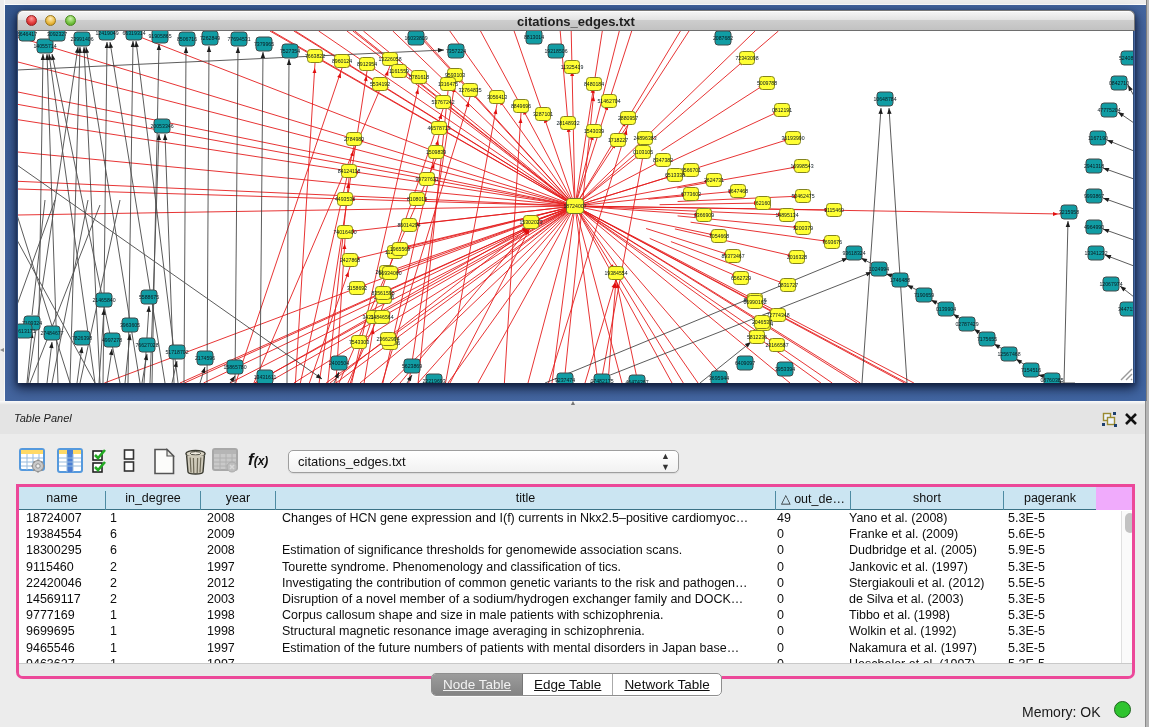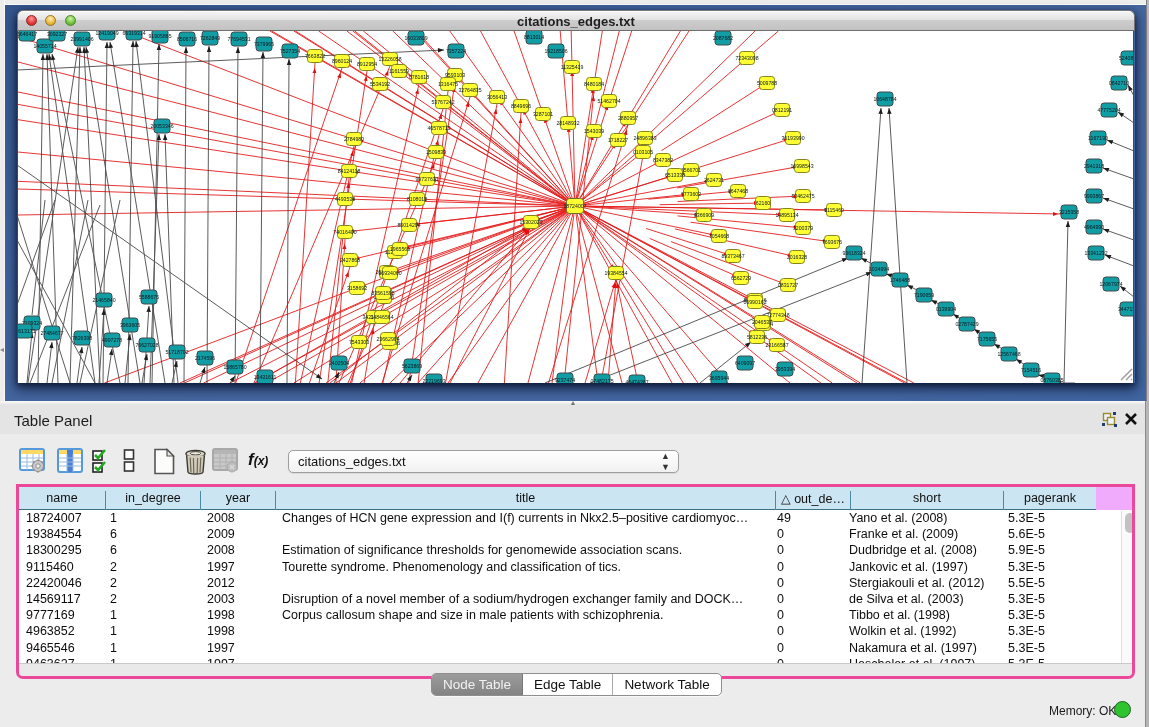--- a/index.html
+++ b/index.html
@@ -17,21 +17,21 @@
   border:1px solid #777; border-bottom:1px solid #6e6e6e; box-shadow:inset 0 1px 0 #fdfdfd; }
 #titlebar .title { position:absolute; left:0; right:0; top:3px; text-align:center; font-size:13px; font-weight:bold; color:#1f1f1f; }
 .tl { position:absolute; top:5px; width:11px; height:11px; border-radius:50%; }
 #tlr { left:9px; background:radial-gradient(circle at 50% 30%,#ff9a9a 0%,#e33e3e 55%,#b81f1f 100%); border:1px solid #9a2020; }
 #tly { left:28px; background:radial-gradient(circle at 50% 30%,#ffeebb 0%,#e9b73c 60%,#c08a1a 100%); border:1px solid #99771a; }
 #tlg { left:48px; background:radial-gradient(circle at 50% 30%,#ccf3aa 0%,#72c13f 60%,#4e9a22 100%); border:1px solid #4a8a1e; }
 #canvas { position:absolute; left:17px; top:31px; width:1117px; height:352px; background:#ffffff; overflow:hidden; border-left:1px solid #2e4a77; border-right:1px solid #2e4a77; }
 #panel { position:absolute; left:0; top:401px; width:1145px; height:326px; background:#ececec; }
 #divider { position:absolute; left:0; top:401px; width:1149px; height:4px; background:linear-gradient(#fbfbfb,#e3e3e3); }
 #phead { position:absolute; left:0; top:405px; width:1145px; height:29px; background:#e4e4e4; }
-#phead .t { position:absolute; left:14px; top:7px; font-size:15px; color:#1c1c1c; }
+#phead .t { position:absolute; left:14px; top:7px; font-size:11px; color:#1c1c1c;font-style:italic; }
 #ptools { position:absolute; left:0; top:434px; width:1145px; height:49px; background:#ececec;padding-left:39px; }
 .ticon { position:absolute; top:14px; }
 #combo { position:absolute; left:288px; top:450px; width:391px; height:23px; background:linear-gradient(#ffffff,#f1f1f1);
   border:1px solid #9e9e9e; border-radius:5px; font-size:13px; color:#111; line-height:21px; padding-left:9px;
   box-shadow:0 1px 1px rgba(0,0,0,0.08); }
 #combo .arr { position:absolute; right:8px; top:0px; font-size:9px; color:#333; line-height:11px; }
 #tablewrap { position:absolute; left:16px; top:484px; width:1119px; height:195px; background:#f0abfc;
   border:3px solid #ec4899; border-radius:0 0 7px 7px; overflow:hidden; }
 #thead { position:absolute; left:0; top:0; width:1077px; height:23px; background:#cbe5f2; border-bottom:1px solid #3a7286; }
 #thead span { position:absolute; top:4px; font-size:12.5px; color:#101010; text-align:center; border-left:1px solid #4d8ba3; height:23px; padding-top:0; }
@@ -43,23 +43,23 @@
 .c2 { left:188px; width:70px; }
 .c3 { left:263px; width:492px; }
 .c4 { left:758px; width:70px; }
 .c5 { left:830px; width:154px; }
 .c6 { left:989px; width:90px; }
 #tfoot { position:absolute; left:0; bottom:0; width:1117px; height:13px; background:#e9e9e9; border-top:1px solid #c9c9c9; }
 #vscroll { position:absolute; left:1102px; top:24px; width:16px; height:158px; background:#fafafa; border-left:1px solid #e0e0e0; }
 #vthumb { position:absolute; left:2.5px; top:2px; width:10px; height:20px; background:#c2c2c2; border-radius:5px; }
 #tabs { position:absolute; left:431px; top:673px; height:23px; display:flex; border:1px solid #8e8e8e; border-radius:5px; overflow:hidden; background:#fff;
   box-shadow:0 1px 0 rgba(255,255,255,0.7); }
-.tab { font-size:13.5px; padding:3px 11px 15px 11px; color:#111; border-right:1px solid #aaa; }
+.tab { font-size:13.5px; padding:3px 11px 15px 11px; color:#111; border-right:1px solid #aaa;text-decoration:underline; }
 .tab.sel { background:linear-gradient(#9c9c9c,#838383); color:#f2f2f2; border-right:1px solid #777; }
-#status { position:absolute; left:1049px; top:704px; font-size:12px; color:#1a1a1a; white-space:nowrap; }
+#status { position:absolute; left:1022px; top:704px; font-size:14px; color:#1a1a1a; white-space:nowrap; }
 #memdot { position:absolute; left:1114px; top:701px; width:17px; height:17px; border-radius:50%; background:#2fc42f; border:1.5px solid #1e641e; }
 .lgrip { position:absolute; left:0px; top:345px; width:7px; height:10px; color:#8a8a8a; font-size:8px; }
 </style></head>
 <body>
 <div id="app">
 <div id="desktop"></div>
 <div id="topstrip"></div>
 <div id="leftstrip"></div>
 <div id="rightstrip"></div>
 <div id="netwin">
@@ -1132,36 +1132,37 @@
           <span class="c4">0</span>
           <span class="c5">Franke et al. (2009)</span>
           <span class="c6">5.6E-5</span>
         </div>
 <div class="trow" style="top:32.4px">
 <span class="c0">18300295</span>
           <span class="c1">6</span>
           <span class="c2">2008</span>
           <span class="c3">Estimation of significance thresholds for genomewide association scans.</span>
           <span class="c4">0</span>
-          <span class="c5">Dudbridge et al. (2008)</span>
+          <span class="c5">Dudbridge et al. (2005)</span>
           <span class="c6">5.9E-5</span>
         </div>
 <div class="trow" style="top:48.6px">
 <span class="c0">9115460</span>
           <span class="c1">2</span>
           <span class="c2">1997</span>
           <span class="c3">Tourette syndrome. Phenomenology and classification of tics.</span>
           <span class="c4">0</span>
           <span class="c5">Jankovic et al. (1997)</span>
           <span class="c6">5.3E-5</span>
         </div>
 <div class="trow" style="top:64.8px">
 <span class="c0">22420046</span>
           <span class="c1">2</span>
           <span class="c2">2012</span>
+          <span class="c3">Investigating the contribution of common genetic variants to the risk and pathogen…</span>
           <span class="c4">0</span>
           <span class="c5">Stergiakouli et al. (2012)</span>
           <span class="c6">5.5E-5</span>
         </div>
 <div class="trow" style="top:81.0px">
 <span class="c0">14569117</span>
           <span class="c1">2</span>
           <span class="c2">2003</span>
           <span class="c3">Disruption of a novel member of a sodium/hydrogen exchanger family and DOCK…</span>
           <span class="c4">0</span>
@@ -1171,31 +1172,33 @@
 <div class="trow" style="top:97.2px">
 <span class="c0">9777169</span>
           <span class="c1">1</span>
           <span class="c2">1998</span>
           <span class="c3">Corpus callosum shape and size in male patients with schizophrenia.</span>
           <span class="c4">0</span>
           <span class="c5">Tibbo et al. (1998)</span>
           <span class="c6">5.3E-5</span>
         </div>
 <div class="trow" style="top:113.4px">
-<span class="c0">4963852</span>
+<span class="c0">9699695</span>
           <span class="c1">1</span>
           <span class="c2">1998</span>
+          <span class="c3">Structural magnetic resonance image averaging in schizophrenia.</span>
           <span class="c4">0</span>
           <span class="c5">Wolkin et al. (1992)</span>
           <span class="c6">5.3E-5</span>
         </div>
 <div class="trow" style="top:129.6px">
 <span class="c0">9465546</span>
           <span class="c1">1</span>
           <span class="c2">1997</span>
+          <span class="c3">Estimation of the future numbers of patients with mental disorders in Japan base…</span>
           <span class="c4">0</span>
           <span class="c5">Nakamura et al. (1997)</span>
           <span class="c6">5.3E-5</span>
         </div>
 <div class="trow" style="top:145.8px">
 <span class="c0">9463627</span>
           <span class="c1">1</span>
           <span class="c2">1997</span>
           <span class="c4">0</span>
           <span class="c5">Hescheler et al. (1997)</span>

